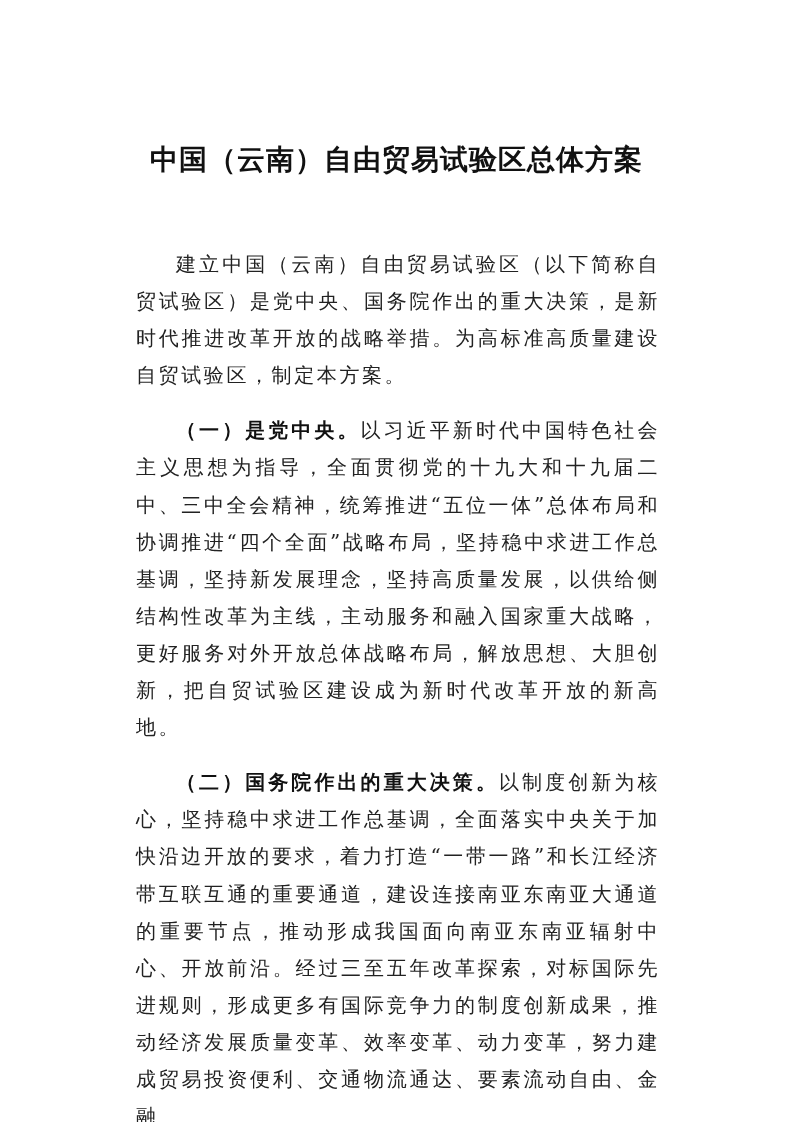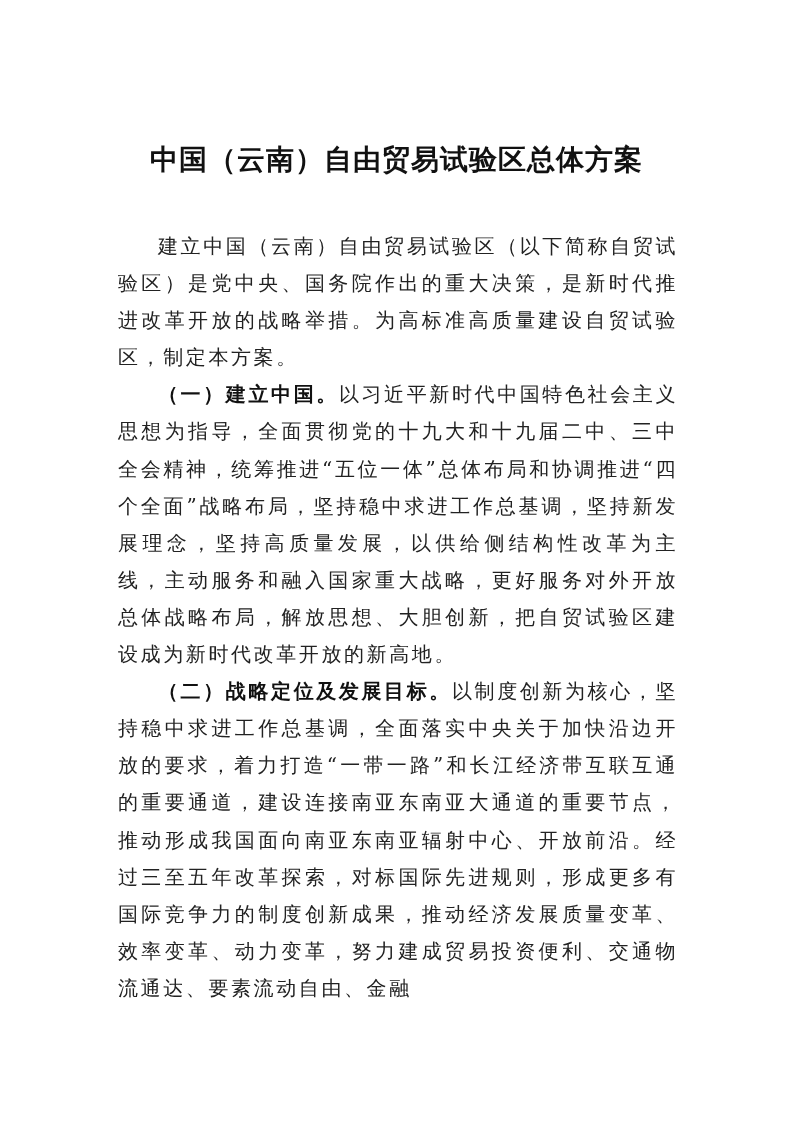--- a/index.html
+++ b/index.html
@@ -8,28 +8,28 @@
     .title {
       position: absolute; left: 0; top: 140px; width: 793px; text-align: center;
       font-family: "DejaVu Sans", sans-serif; font-weight: bold; font-size: 28px;
       color: #111; letter-spacing: 1px; line-height: 40px;
     }
     .body-text {
       position: absolute; left: 118px; top: 228px; width: 560px;
       font-family: "DejaVu Serif", serif; font-size: 20px; color: #222;
       line-height: 37.1px; letter-spacing: 2.6px; text-align: justify;
     }
-    .para { margin: 0; text-indent: 2em; }
+    .para { margin: 18px; text-indent: 2em; }
     .heading { margin: 0; text-indent: 2em; font-family: "DejaVu Sans", sans-serif; font-weight: bold; color: #111; letter-spacing: 1px; }
     .lead { font-weight: bold; color: #111; }
   </style>
 </head>
 <body>
 
 <div class="page">
   <div class="title">中国（云南）自由贸易试验区总体方案</div>
 
   <div class="body-text">
     <p class="para">建立中国（云南）自由贸易试验区（以下简称自贸试验区）是党中央、国务院作出的重大决策，是新时代推进改革开放的战略举措。为高标准高质量建设自贸试验区，制定本方案。</p>
-    <p class="para"><span class="lead">（一）建立中国。</span><span>以习近平新时代中国特色社会主义思想为指导，全面贯彻党的十九大和十九届二中、三中全会精神，统筹推进“五位一体”总体布局和协调推进“四个全面”战略布局，坚持稳中求进工作总基调，坚持新发展理念，坚持高质量发展，以供给侧结构性改革为主线，主动服务和融入国家重大战略，更好服务对外开放总体战略布局，解放思想、大胆创新，把自贸试验区建设成为新时代改革开放的新高地。</span></p>
-    <p class="para"><span class="lead">（二）战略定位及发展目标。</span><span>以制度创新为核心，坚持稳中求进工作总基调，全面落实中央关于加快沿边开放的要求，着力打造“一带一路”和长江经济带互联互通的重要通道，建设连接南亚东南亚大通道的重要节点，推动形成我国面向南亚东南亚辐射中心、开放前沿。经过三至五年改革探索，对标国际先进规则，形成更多有国际竞争力的制度创新成果，推动经济发展质量变革、效率变革、动力变革，努力建成贸易投资便利、交通物流通达、要素流动自由、金融</span></p>
+    <p class="para"><span class="lead">（一）是党中央。</span><span>以习近平新时代中国特色社会主义思想为指导，全面贯彻党的十九大和十九届二中、三中全会精神，统筹推进“五位一体”总体布局和协调推进“四个全面”战略布局，坚持稳中求进工作总基调，坚持新发展理念，坚持高质量发展，以供给侧结构性改革为主线，主动服务和融入国家重大战略，更好服务对外开放总体战略布局，解放思想、大胆创新，把自贸试验区建设成为新时代改革开放的新高地。</span></p>
+    <p class="para"><span class="lead">（二）国务院作出的重大决策。</span><span>以制度创新为核心，坚持稳中求进工作总基调，全面落实中央关于加快沿边开放的要求，着力打造“一带一路”和长江经济带互联互通的重要通道，建设连接南亚东南亚大通道的重要节点，推动形成我国面向南亚东南亚辐射中心、开放前沿。经过三至五年改革探索，对标国际先进规则，形成更多有国际竞争力的制度创新成果，推动经济发展质量变革、效率变革、动力变革，努力建成贸易投资便利、交通物流通达、要素流动自由、金融</span></p>
   </div>
 </div>
 
 </body></html>

